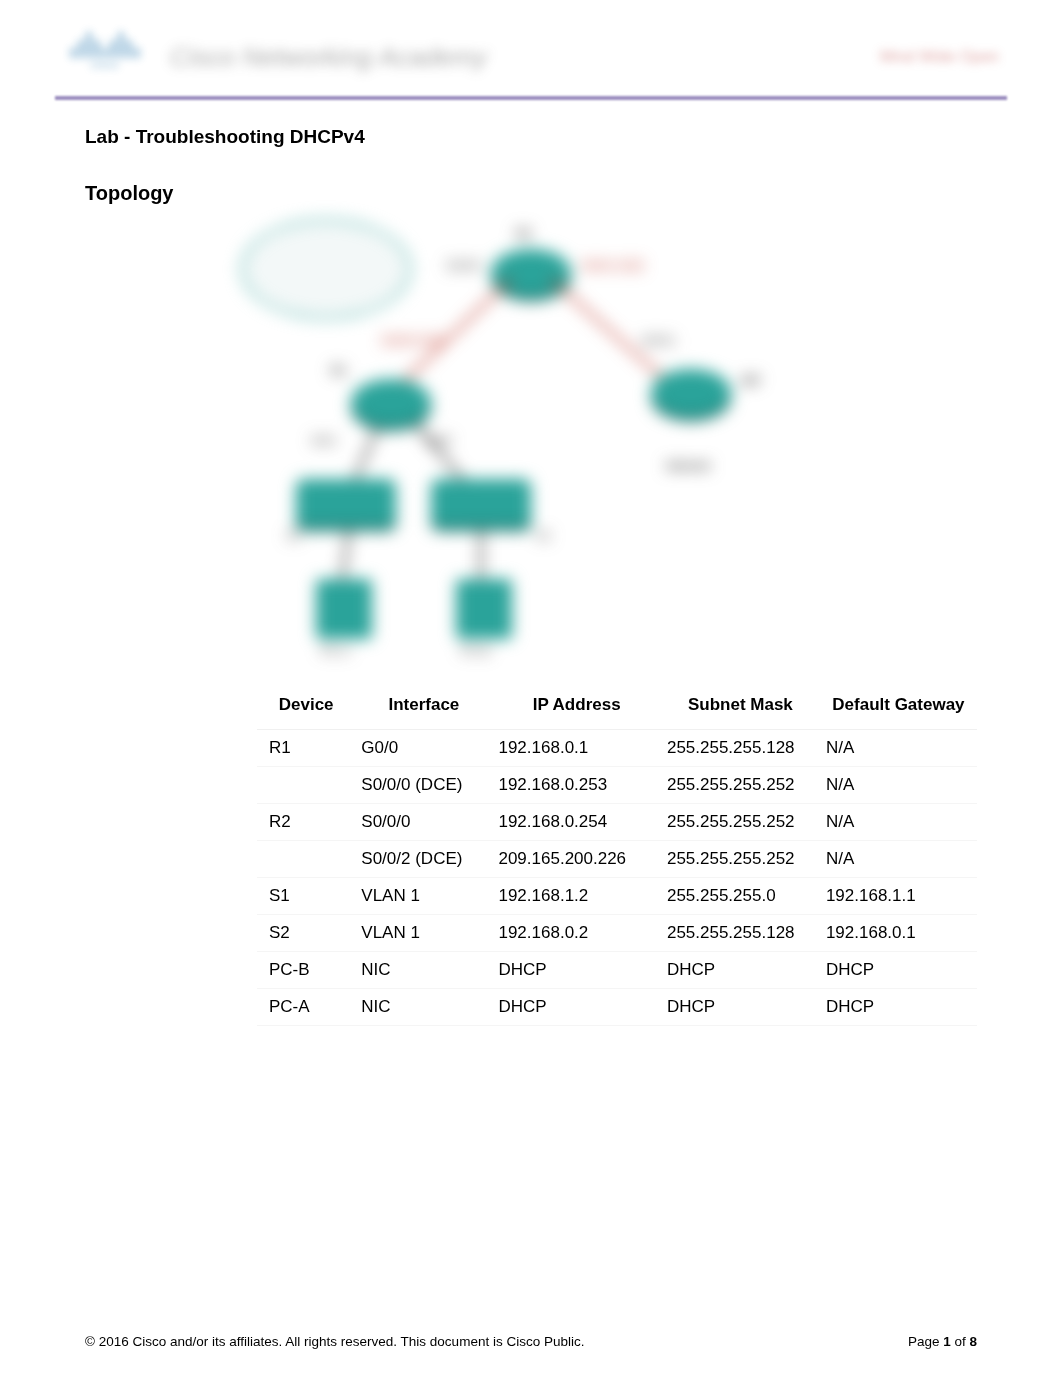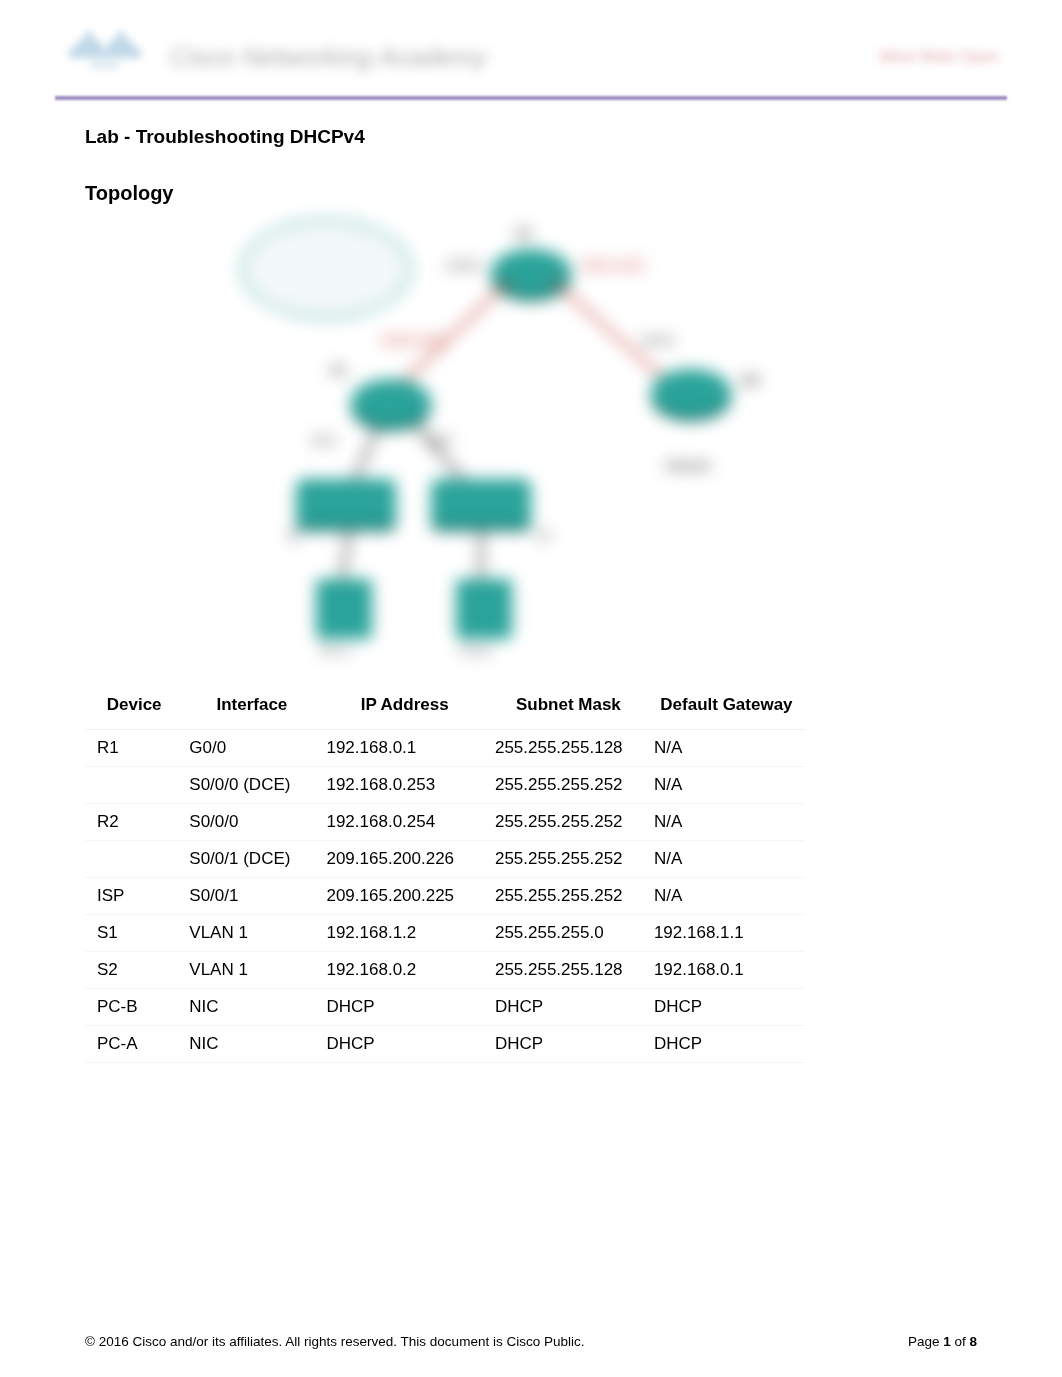--- a/index.html
+++ b/index.html
@@ -85,21 +85,21 @@
     border-radius: 10px;
   }
   .router  { width:80px; height:46px; border-radius:50%/50%; background:#2aa39a; box-shadow:0 6px 0 #146e66;}
   .switch  { width:100px; height:46px; border-radius:8px; background:#2aa39a; box-shadow:0 6px 0 #146e66;}
   .pc      { width:56px; height:60px; background:#2aa39a; border-radius:4px;}
   .cloud   { width:170px; height:100px; border-radius:50%; background:#f3f8f8; border:2px solid #2aa39a;}
   .label   { position:absolute; font-size:12px; color:#444; }
   .redlab  { color:#c0392b; }
   .addr-table-wrap {
     display:flex;
-    justify-content:flex-start;
+    justify-content:flex-end;
     margin-top: 10px;
   }
   table.addr {
     border-collapse: collapse;
     font-size: 17px;
     width: 720px;
   }
   table.addr th {
     font-weight: bold;
     text-align: center;
@@ -223,29 +223,22 @@
           </tr>
           <tr>
             <td class="device">R2</td>
             <td>S0/0/0</td>
             <td>192.168.0.254</td>
             <td>255.255.255.252</td>
             <td>N/A</td>
           </tr>
           <tr>
             <td class="device"></td>
-            <td>S0/0/1 (DCE)</td>
+            <td>S0/0/2 (DCE)</td>
             <td>209.165.200.226</td>
-            <td>255.255.255.252</td>
-            <td>N/A</td>
-          </tr>
-          <tr>
-            <td class="device">ISP</td>
-            <td>S0/0/1</td>
-            <td>209.165.200.225</td>
             <td>255.255.255.252</td>
             <td>N/A</td>
           </tr>
           <tr>
             <td class="device">S1</td>
             <td>VLAN 1</td>
             <td>192.168.1.2</td>
             <td>255.255.255.0</td>
             <td>192.168.1.1</td>
           </tr>

